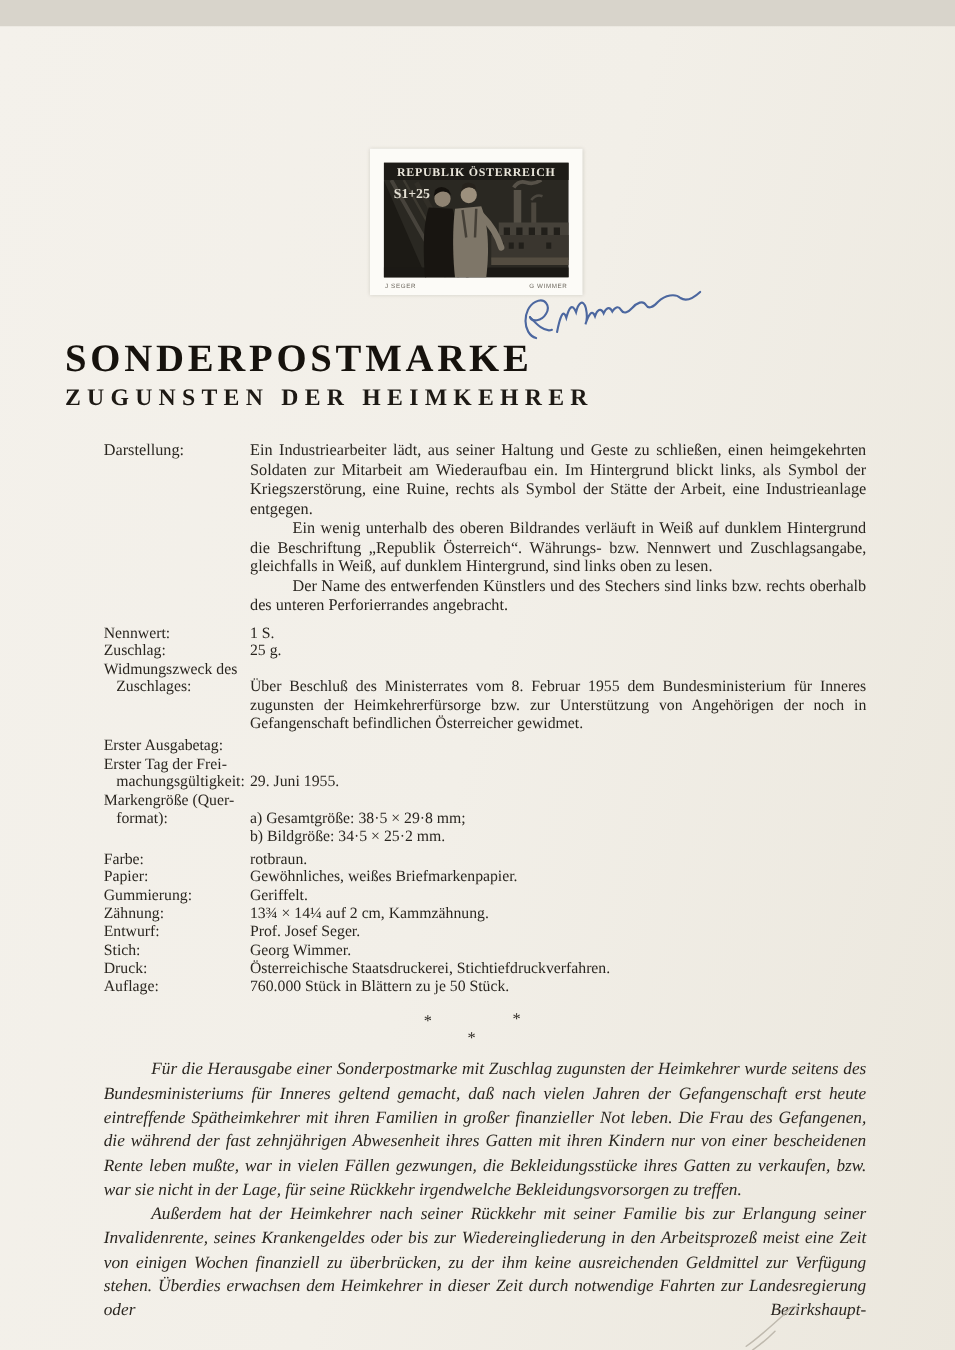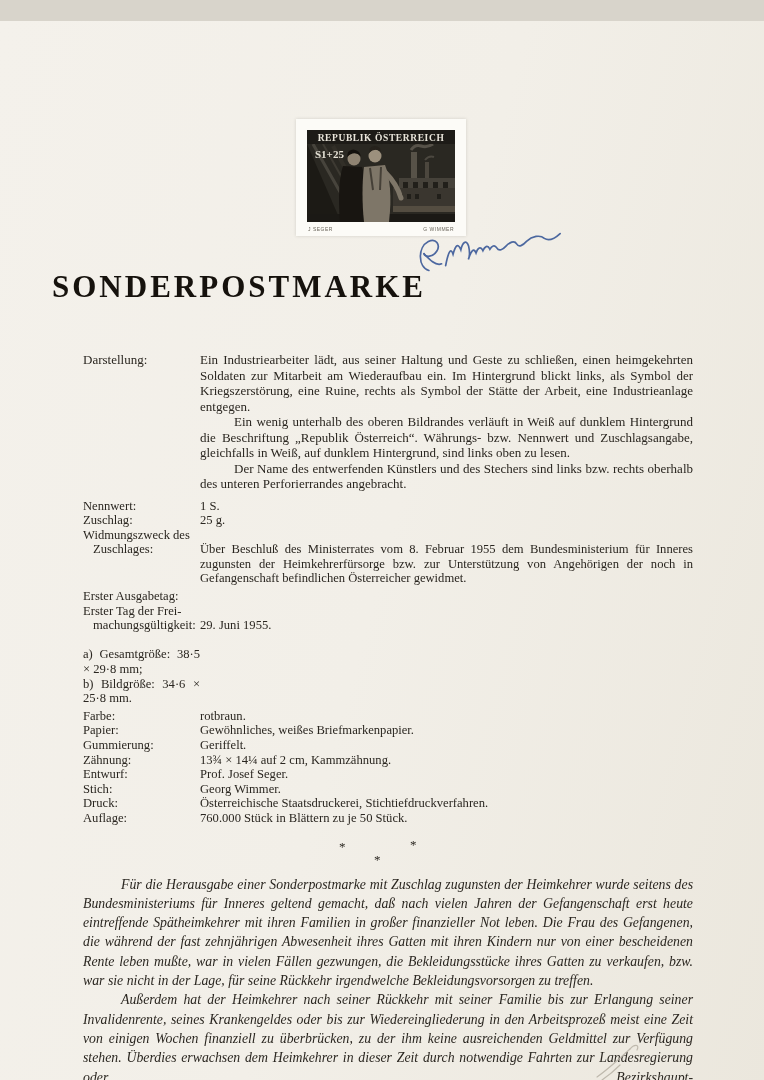--- a/index.html
+++ b/index.html
@@ -112,20 +112,21 @@
   <svg class="signature" viewBox="0 0 170 54" xmlns="http://www.w3.org/2000/svg">
     <g stroke="#3e5c99" stroke-width="1.7" fill="none" stroke-linecap="round" opacity="0.92">
       <path d="M18,42 C7,38 8,18 19,13 C27,9.5 31,17 27,23 C23,29 15,29 14,25"></path>
       <path d="M14,25 C19,31 25,38 31,36"></path>
       <path d="M35,38 C38,26 41,19 43,27 C45,21 48,14 51,23 C53,16 57,12 59,20 C60,26 59,31 58,33 C61,25 64,21 66,27 C68,22 71,20 73,25 C75,21 78,19 80,24 C82,21 85,19 87,23 C89,27 93,25 96,22 C100,18 105,16 107,20 C109,24 113,22 117,18 C123,13 131,12 135,16 C139,19 145,17 151,12"></path>
     </g>
   </svg>
 
   <div class="heading">
     <div class="title">SONDERPOSTMARKE</div>
+    <div class="subtitle">ZUGUNSTEN DER HEIMKEHRER</div>
   </div>
 
   <div class="content">
 
     <div class="d-row">
       <div class="spec-label">
         <span>Darstellung:</span>
       </div>
       <div class="d-val">
         <p>Ein Industriearbeiter lädt, aus seiner Haltung und Geste zu schließen, einen heimgekehrten Soldaten zur Mitarbeit am Wiederaufbau ein.  Im Hintergrund blickt links, als Symbol der Kriegszerstörung, eine Ruine, rechts als Symbol der Stätte der Arbeit, eine Industrieanlage entgegen.</p>
@@ -174,23 +175,27 @@
         <div class="spec-label">
           <span class="l1">Erster Tag der Frei-</span>
           <span class="l2">machungsgültigkeit:</span>
         </div>
         <div class="spec-value offset">
             <span>29. Juni 1955.</span>
           </div>
       </div>
 
       <div class="spec-row">
+        <div class="spec-label">
+          <span class="l1">Markengröße (Quer-</span>
+          <span class="l2">format):</span>
+        </div>
         <div class="spec-value offset">
           <span>a) Gesamtgröße: 38·5 × 29·8 mm;</span>
-          <span>b) Bildgröße: 34·6 × 25·8 mm.</span>
+          <span>b) Bildgröße: 34·5 × 25·2 mm.</span>
         </div>
       </div>
 
       <div class="spec-row gap">
         <div class="spec-label">
             <span>Farbe:</span>
           </div>
         <div class="spec-value">
             <span>rotbraun.</span>
           </div>

